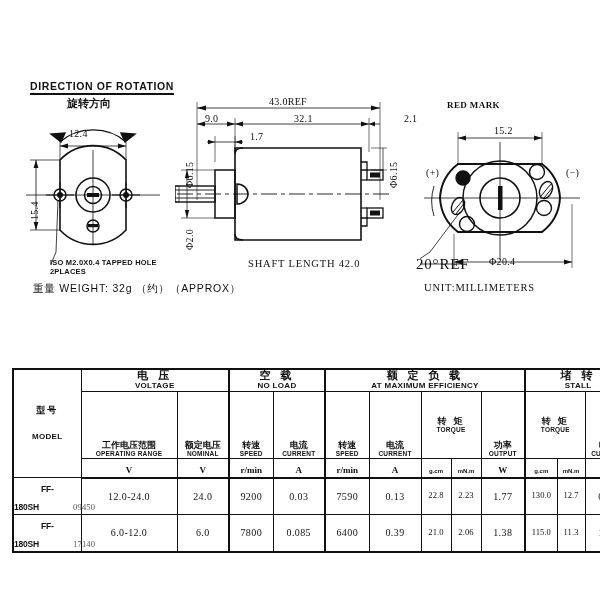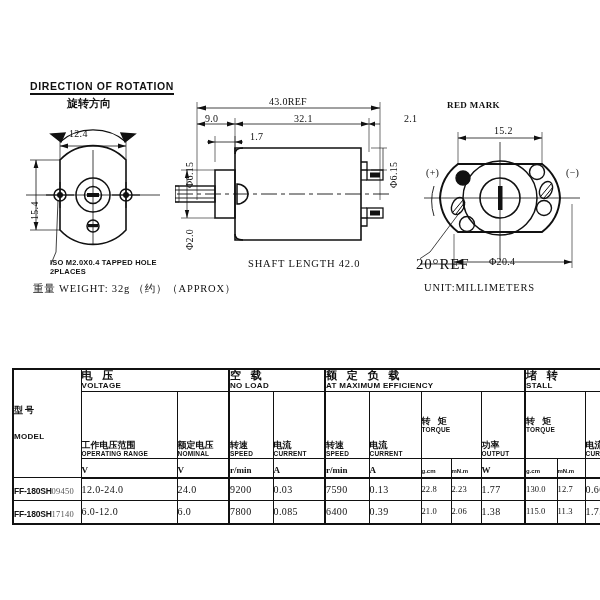--- a/index.html
+++ b/index.html
@@ -20,33 +20,34 @@
     font-family:"Liberation Sans", sans-serif;
     font-weight:bold;font-size:10.5px;letter-spacing:.6px;
     border-bottom:2px solid #111;padding-bottom:1px;
   }
   .title-cn{font-family:"DejaVu Sans", sans-serif;font-size:11px;font-weight:bold;}
 
   .dim{font-family:"Liberation Serif", serif;font-size:10px;letter-spacing:.3px;}
   .note{font-family:"Liberation Sans", sans-serif;font-size:7.5px;letter-spacing:.2px;font-weight:bold;}
   .cap{font-family:"Liberation Serif", serif;font-size:10.5px;letter-spacing:.8px;}
   .capb{font-family:Liberation Serif, serif;font-size:9px;font-weight:bold;letter-spacing:.4px;}
-  .cjk{font-family:Liberation Serif, serif;}
+  .cjk{font-family:Liberation Sans, sans-serif;}
   .vert{transform-origin:0 0;}
 
   
   #spec-table{
     position:absolute;left:12px;top:368px;
     width:576px;
     border-collapse:collapse;
     table-layout:fixed;
     background:#fff;
   }
   #spec-table td{
     border:1px solid #111;
+    text-align:center;
     vertical-align:middle;
     padding:0;
     line-height:1.12;
   }
   #spec-table .outerL{border-left:2px solid #111;}
   #spec-table .outerR{border-right:2px solid #111;}
   #spec-table .outerT{border-top:2px solid #111;}
   #spec-table .outerB{border-bottom:2px solid #111;}
   #spec-table .grpR{border-right:2px solid #111;}
   #spec-table .hdrB{border-bottom:2px solid #111;}
@@ -54,21 +55,21 @@
   .h-cn{font-family:"DejaVu Sans", sans-serif;font-size:11px;font-weight:bold;letter-spacing:3px;}
   .h-cn-s{font-family:"DejaVu Sans", sans-serif;font-size:9px;font-weight:bold;letter-spacing:0px;margin-top:48px;}
   .h-cn-sp{font-family:"DejaVu Sans", sans-serif;font-size:9px;font-weight:bold;letter-spacing:2px;}
   .h-en{font-family:"Liberation Sans", sans-serif;font-size:8px;font-weight:bold;letter-spacing:.3px;}
   .h-en-xs{font-family:"Liberation Sans", sans-serif;font-size:6.5px;font-weight:bold;letter-spacing:.2px;}
   .h-unit{font-family:"Liberation Serif", serif;font-size:9px;font-weight:bold;}
   .h-unit-xs{font-family:"Liberation Sans", sans-serif;font-size:6px;font-weight:bold;}
   .cellval{font-family:"Liberation Serif", serif;font-size:10px;letter-spacing:.4px;margin-top:24px;}
   .cellval-s{font-family:"Liberation Serif", serif;font-size:8.5px;letter-spacing:.1px;}
   .model-main{font-family:"Liberation Sans", sans-serif;font-size:8.5px;font-weight:bold;letter-spacing:-.2px;}
-  .model-sfx{font-family:"Liberation Serif", serif;font-size:8.5px;color:#555;letter-spacing:.2px;}
+  .model-sfx{font-family:"Liberation Serif", serif;font-size:8.5px;color:#555;letter-spacing:.2px;padding-left:34px;}
 
   svg{display:block;}
 </style>
 </head>
 <body>
 
 <div id="sheet">
 
   <div>
 

